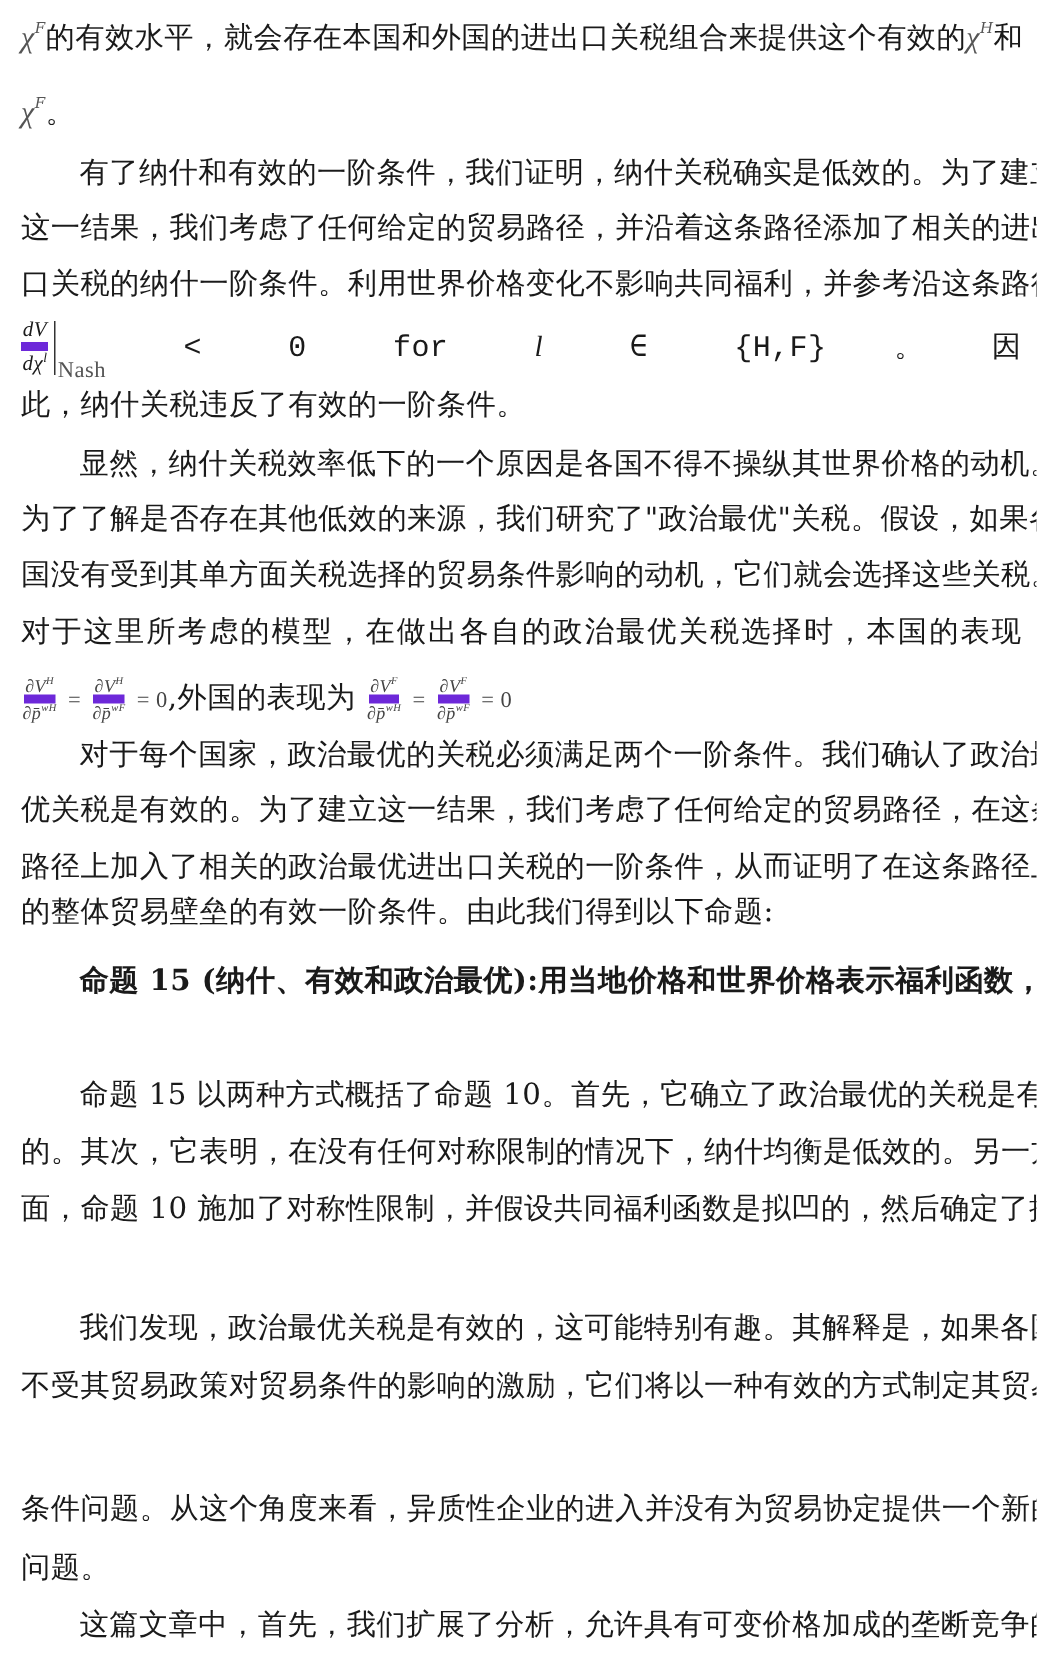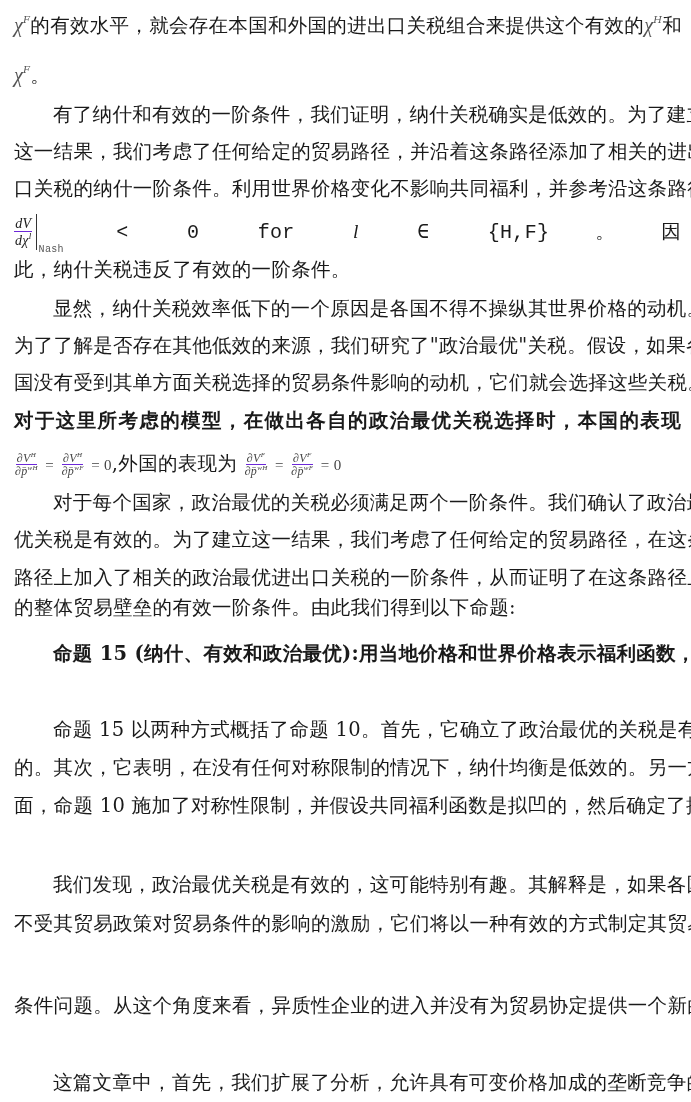--- a/index.html
+++ b/index.html
@@ -15,25 +15,25 @@
     text-align: justify; text-align-last: justify;
     letter-spacing: 0.3px;
   }
   .line.last { text-align-last: left; }
   .line.indent { left: 53px; }
   .bold { font-weight: bold; }
   .math { font-family: "Liberation Serif", "DejaVu Serif", serif; font-style: italic; }
   .chi { font-family: "Liberation Serif", serif; font-style: italic; font-size: 20px; color: #555; }
   .sup { font-size: 10px; vertical-align: 9px; font-style: italic; color:#555; }
   .frac { display: inline-flex; flex-direction: column; align-items: center; vertical-align: middle; font-family: "Liberation Serif", serif; font-style: italic; line-height: 1; }
-  .frac .num { font-size: 14px; padding: 0 1px; border-bottom: 1px solid #6d28d9; }
+  .frac .num { font-size: 14px; padding: 0 1px; border-bottom: 6px solid #6d28d9; }
   .frac .den { font-size: 14px; padding: 0 1px; }
   .frac.small .num, .frac.small .den { font-size: 12px; color: #444; }
   .evalbar { display: inline-block; width: 1px; height: 36px; background:#333; vertical-align: middle; margin: 0 2px 0 3px; }
-  .nash { font-family: Liberation Mono, monospace; font-size: 10px; font-style: normal; vertical-align: -14px; color:#555; }
+  .nash { font-family: Liberation Serif, serif; font-size: 15px; font-style: normal; vertical-align: -14px; color:#555; }
   .rm { font-family: Liberation Mono, monospace; font-style: normal; font-size: 20px; }
   .mathsmall { font-family: "Liberation Serif", serif; font-size: 15px; color:#444; }
 </style>
 </head>
 <body>
 
 <div class="page">
 
   <div class="line" style="top:7px;">
     <span class="chi">χ</span><span class="sup">F</span><span>的有效水平，就会存在本国和外国的进出口关税组合来提供这个有效的</span><span class="chi">χ</span><span class="sup">H</span><span>和</span>
@@ -51,21 +51,21 @@
       <span class="num">dV</span>
       <span class="den"><span>dχ</span><sup style="font-size:9px">l</sup></span>
     </span><span class="evalbar"></span><span class="nash">Nash</span>
     <span class="rm">&lt; 0 for </span><span class="math">l</span><span class="rm"> ∈ {H,F}</span><span>。因</span>
   </div>
   <div class="line last" style="top:257px;">此，纳什关税违反了有效的一阶条件。</div>
 
   <div class="line indent" style="top:296px;">显然，纳什关税效率低下的一个原因是各国不得不操纵其世界价格的动机。</div>
   <div class="line" style="top:333px;">为了了解是否存在其他低效的来源，我们研究了"政治最优"关税。假设，如果各</div>
   <div class="line" style="top:370px;">国没有受到其单方面关税选择的贸易条件影响的动机，它们就会选择这些关税。</div>
-  <div class="line" style="top:408px;font-weight:bold;">对于这里所考虑的模型，在做出各自的政治最优关税选择时，本国的表现</div>
+  <div class="line" style="top:408px;">对于这里所考虑的模型，在做出各自的政治最优关税选择时，本国的表现</div>
   <div class="line last" style="top:451px;">
     <span class="frac small">
         <span class="num"><span>∂V</span><sup style="font-size:7px">H</sup></span>
         <span class="den"><span>∂p̄</span><sup style="font-size:7px">wH</sup></span>
       </span>
     <span class="mathsmall">=</span>
     <span class="frac small">
         <span class="num"><span>∂V</span><sup style="font-size:7px">H</sup></span>
         <span class="den"><span>∂p̄</span><sup style="font-size:7px">wF</sup></span>
       </span>
@@ -89,15 +89,16 @@
 
   <div class="line indent bold" style="top:641px;">命题 15 (纳什、有效和政治最优):用当地价格和世界价格表示福利函数，我</div>
 
   <div class="line indent" style="top:717px;">命题 15 以两种方式概括了命题 10。首先，它确立了政治最优的关税是有效</div>
   <div class="line" style="top:755px;">的。其次，它表明，在没有任何对称限制的情况下，纳什均衡是低效的。另一方</div>
   <div class="line" style="top:793px;">面，命题 10 施加了对称性限制，并假设共同福利函数是拟凹的，然后确定了提</div>
 
   <div class="line indent" style="top:872px;">我们发现，政治最优关税是有效的，这可能特别有趣。其解释是，如果各国</div>
   <div class="line" style="top:911px;">不受其贸易政策对贸易条件的影响的激励，它们将以一种有效的方式制定其贸易</div>
   <div class="line" style="top:993px;">条件问题。从这个角度来看，异质性企业的进入并没有为贸易协定提供一个新的</div>
+  <div class="line last" style="top:1032px;">问题。</div>
 
   <div class="line indent" style="top:1070px;">这篇文章中，首先，我们扩展了分析，允许具有可变价格加成的垄断竞争的</div>
 </div>
 
 </body></html>

